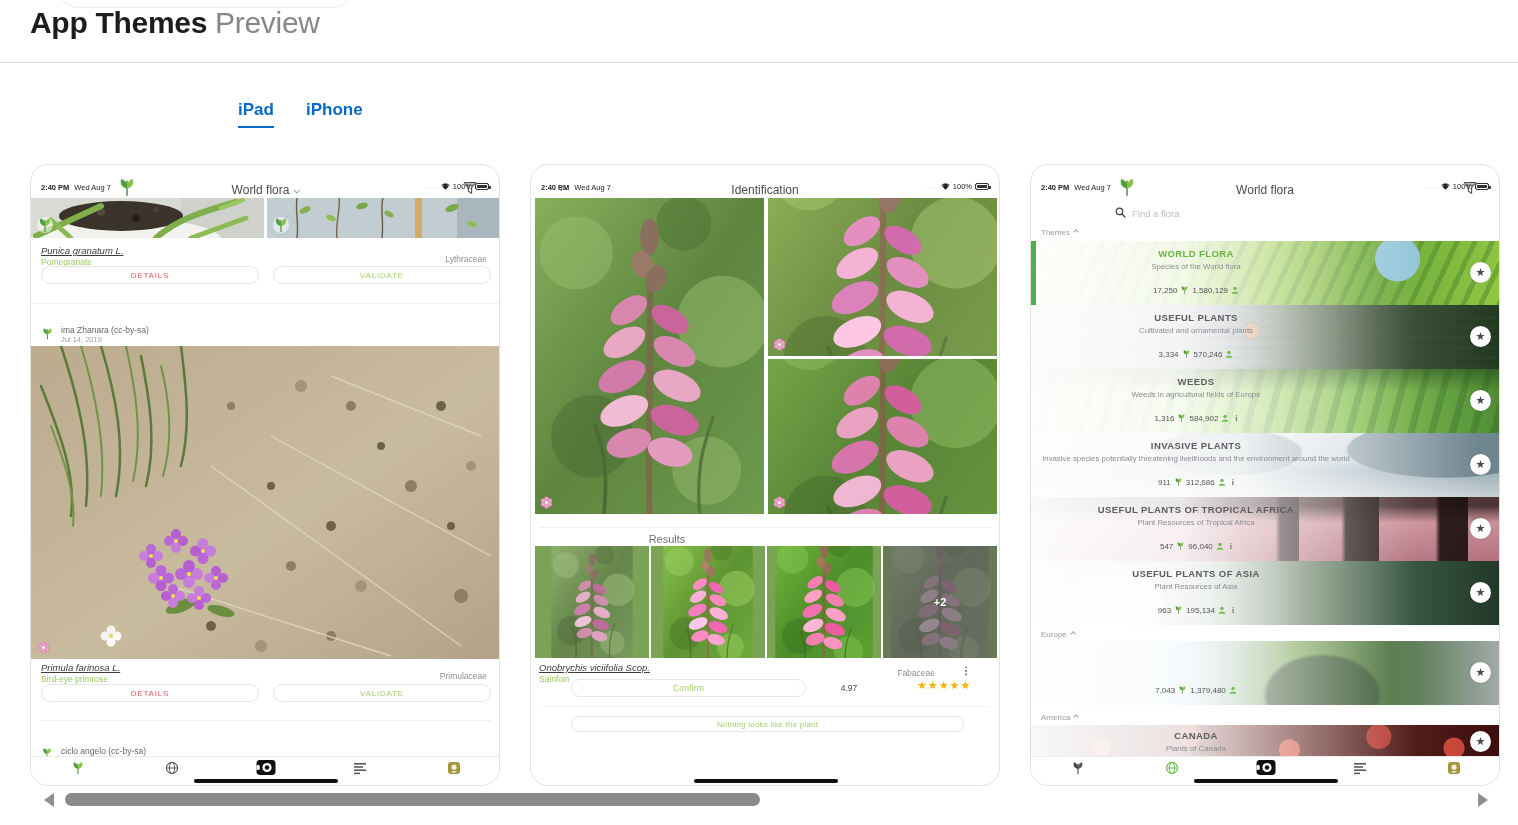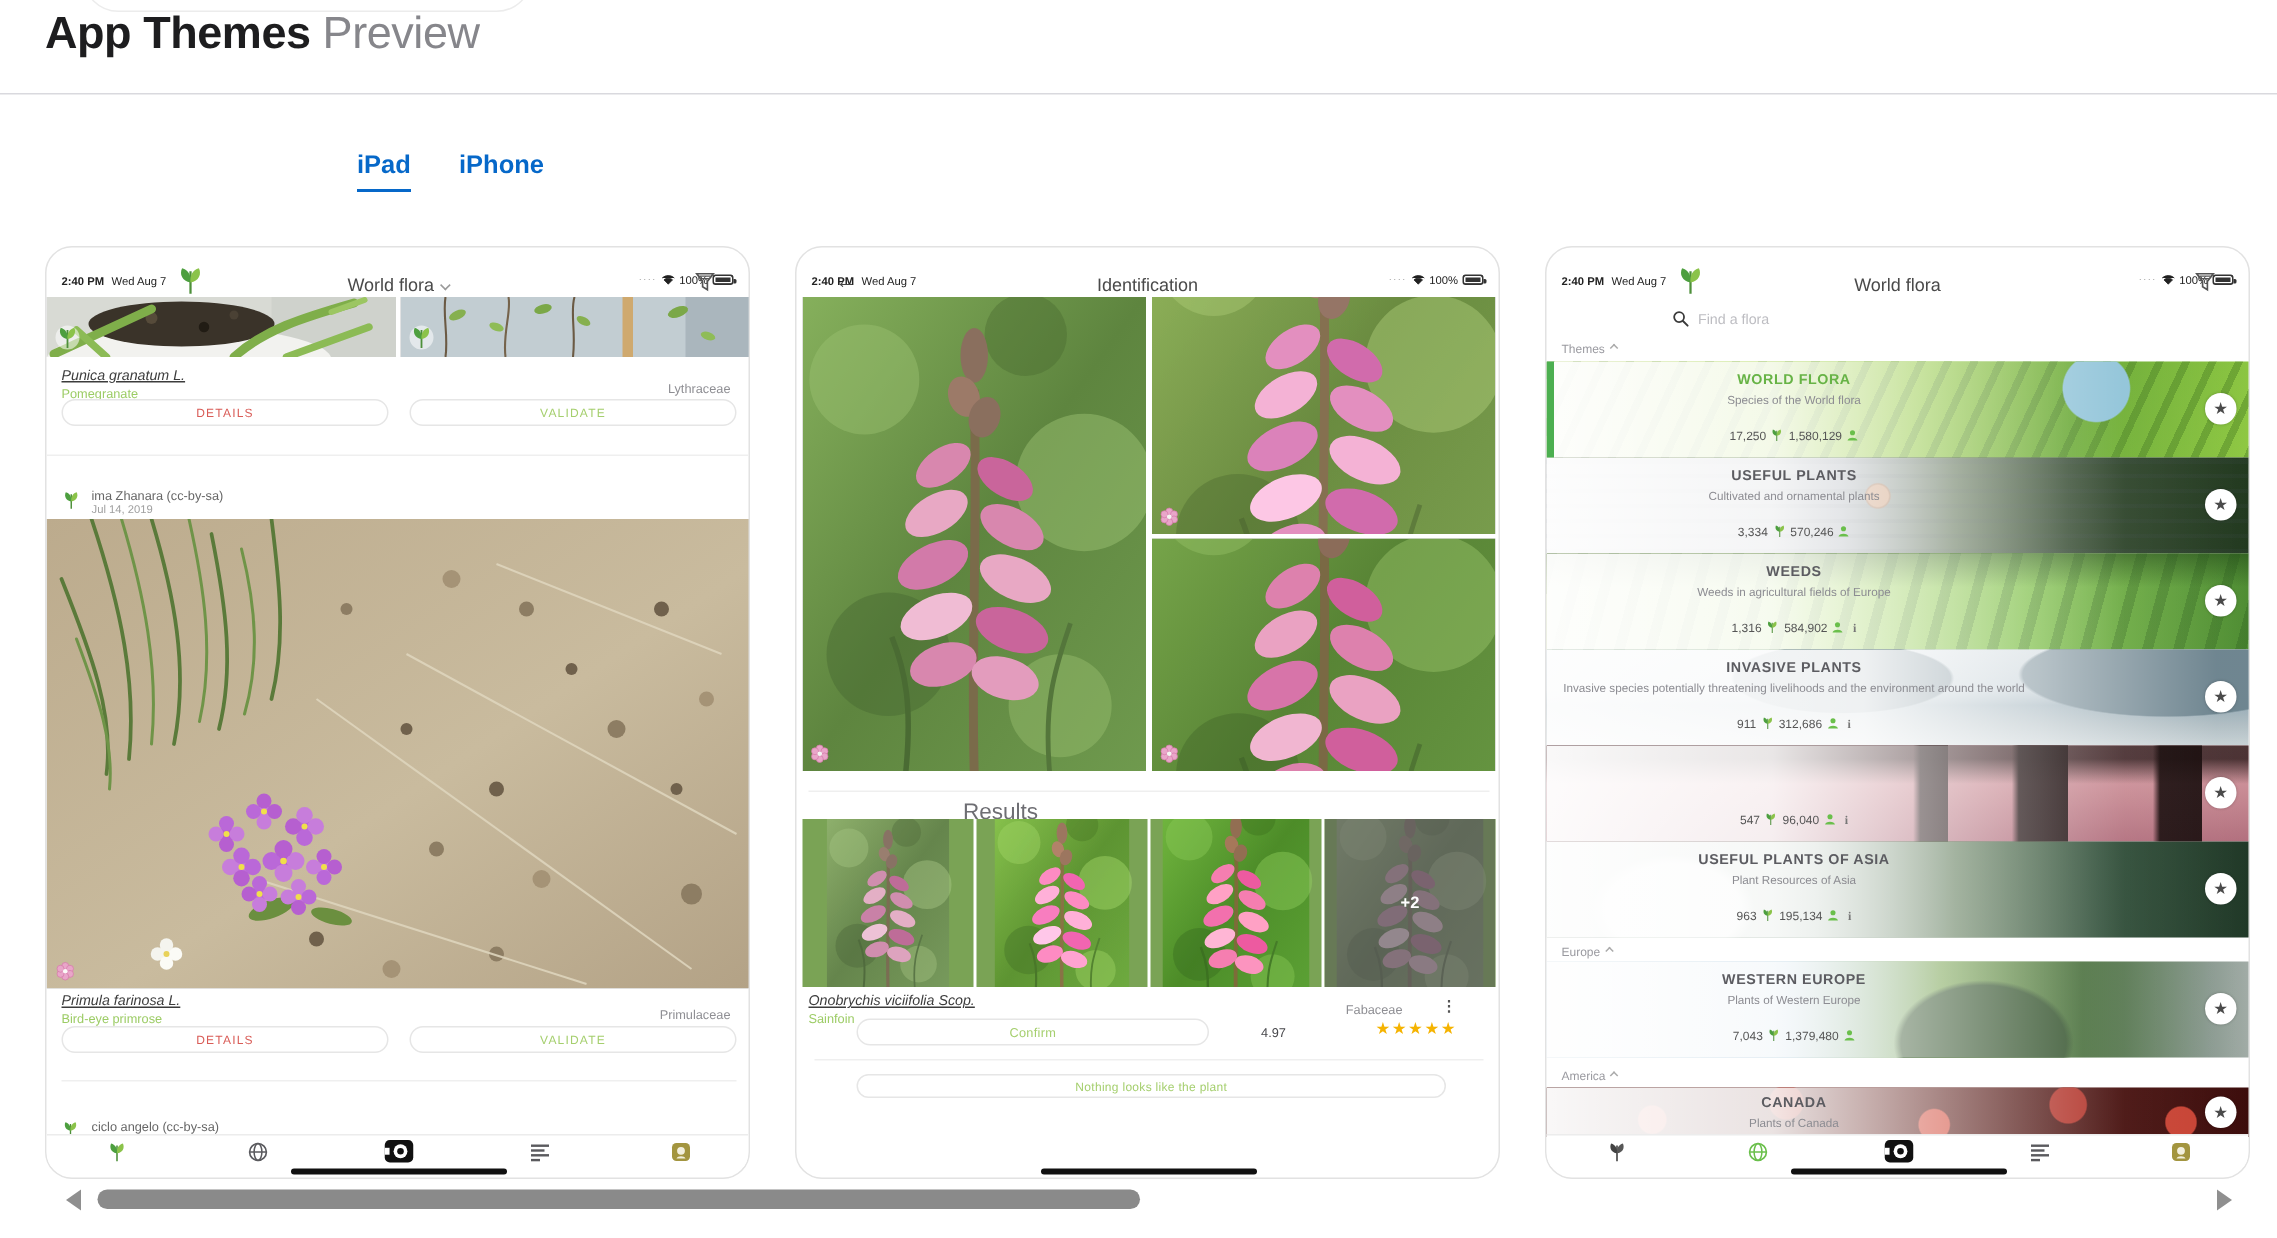--- a/index.html
+++ b/index.html
@@ -54,21 +54,21 @@
   .photo { overflow:hidden; background:#ccc; }
   .photo svg { display:block; width:100%; height:100%; }
   .wm { position:absolute; left:6px; bottom:5px; width:16px; height:16px; border-radius:50%; background:rgba(255,255,255,.55); display:flex; align-items:center; justify-content:center; }
 
   
   .tabbar { left:0; bottom:7px; width:100%; height:22px; background:#fff; border-top:1px solid #ececec; z-index:6; }
   .tb-ic { position:absolute; top:4px; }
   .homebar { left:163px; bottom:2px; width:144px; height:4px; border-radius:2px; background:#111; z-index:7; }
 
   
-  .results-lbl { font-size:15px; color:#6e6e73; }
+  .results-lbl { font-size:11px; color:#6e6e73; }
   .thumb { top:381px; width:114px; height:112px; overflow:hidden; background:#7aa355; }
   .thumb svg { display:block; width:100%; height:100%; }
   .dim { position:absolute; inset:0; background:rgba(88,88,88,.55); display:flex; align-items:center; justify-content:center; color:#fff; font-size:11px; font-weight:bold; }
   .stars { color:#f5b301; font-size:11px; letter-spacing:1px; }
   .menu-dots { font-size:10px; color:#555; font-weight:bold; }
 
   
   .search-ph { font-size:9.5px; color:#bdbdc2; }
   .sect-lbl { font-size:8px; color:#9a9aa0; }
   .fcard { left:0; width:470px; height:64px; overflow:hidden; cursor:pointer; }
@@ -655,20 +655,24 @@
             <svg width="8" height="8">
               <use href="#person"></use>
             </svg>
             <span class="info-i">i</span>
           </div>
         <div class="badge">★</div>
       </div>
 
       <div class="s fcard bg-baobab" style="top:332px;">
         <div class="fade"></div>
+        <div class="txt">
+            <div class="ttl">USEFUL PLANTS OF TROPICAL AFRICA</div>
+            <div class="sub">Plant Resources of Tropical Africa</div>
+          </div>
         <div class="stats">
             <span>547</span>
             <svg width="9" height="10">
               <use href="#sproutleaf"></use>
             </svg>
             <span>96,040</span>
             <svg width="8" height="8">
               <use href="#person"></use>
             </svg>
             <span class="info-i">i</span>
@@ -693,24 +697,20 @@
             </svg>
             <span class="info-i">i</span>
           </div>
         <div class="badge">★</div>
       </div>
 
       <div class="s sect-lbl" style="left:10px;top:465px;"><span>Europe</span><span class="caret-up"></span></div>
 
       <div class="s fcard bg-weurope" style="top:476px;">
         <div class="fade"></div>
-        <div class="txt">
-            <div class="ttl">WESTERN EUROPE</div>
-            <div class="sub">Plants of Western Europe</div>
-          </div>
         <div class="stats">
             <span>7,043</span>
             <svg width="9" height="10">
               <use href="#sproutleaf"></use>
             </svg>
             <span>1,379,480</span>
             <svg width="8" height="8">
               <use href="#person"></use>
             </svg>
           </div>

